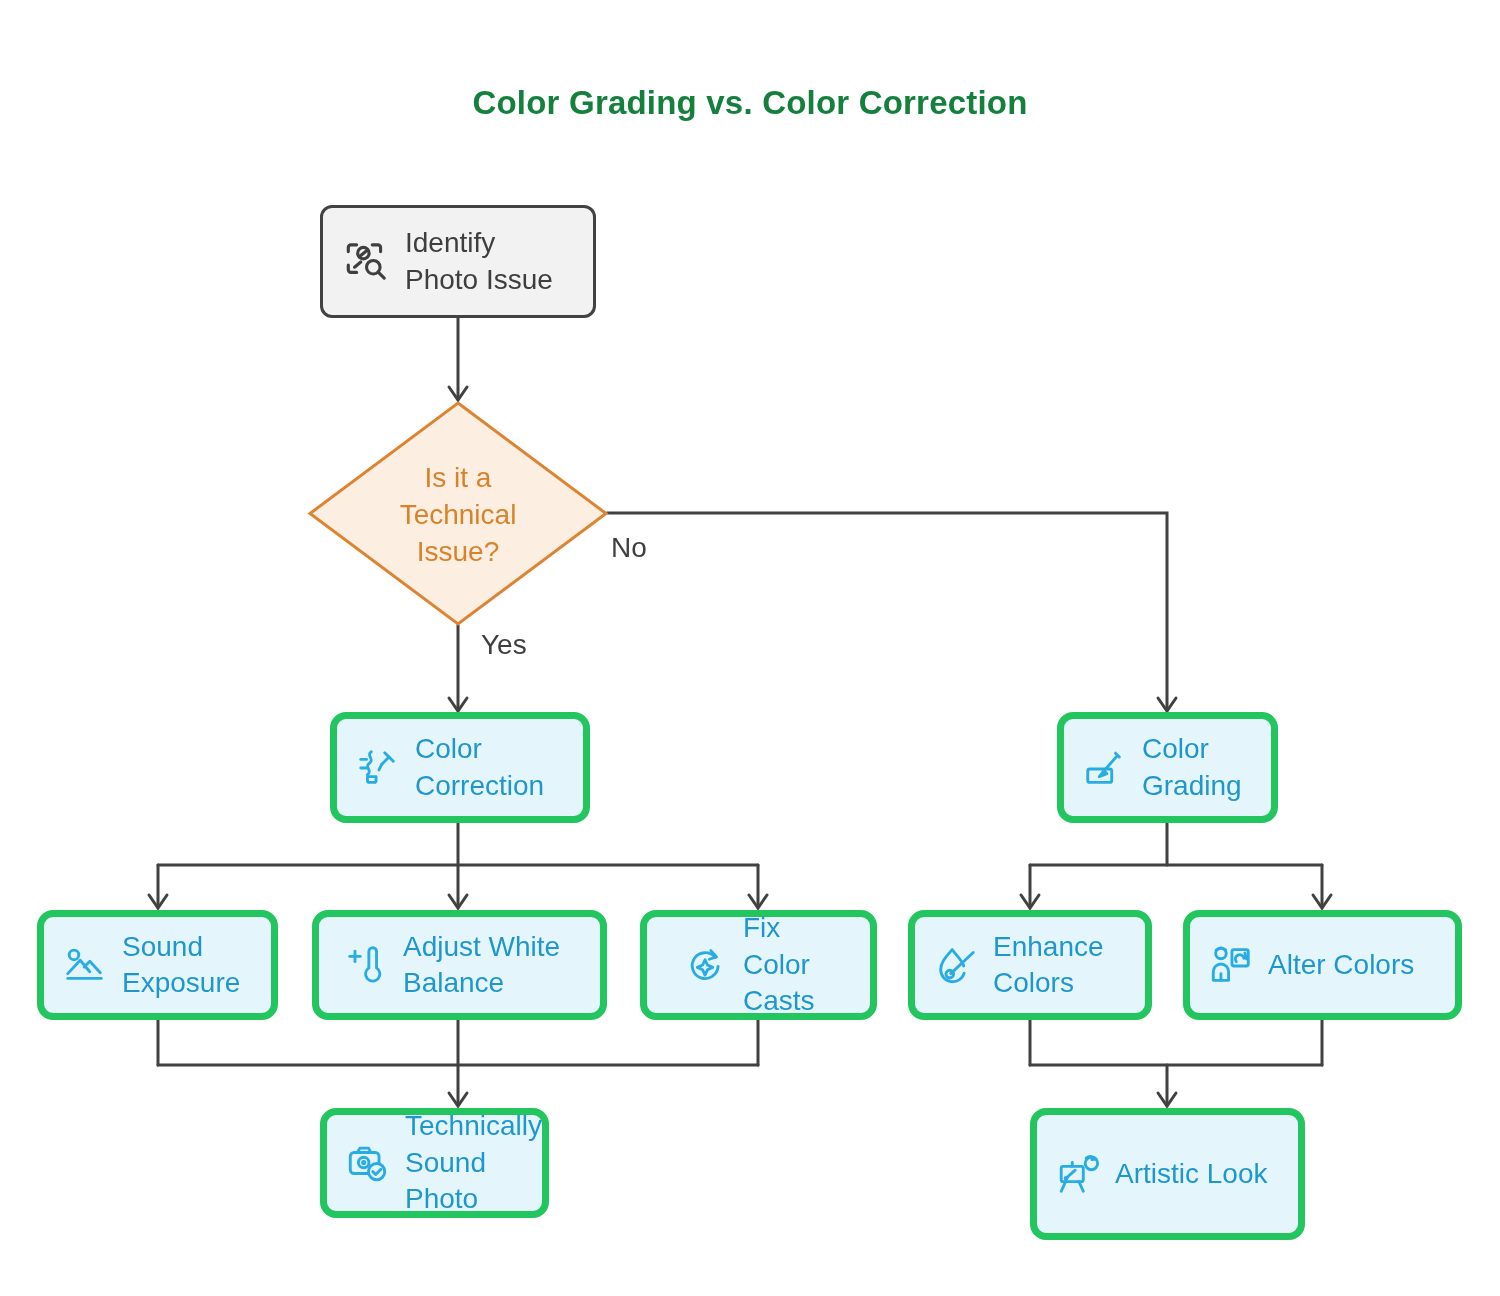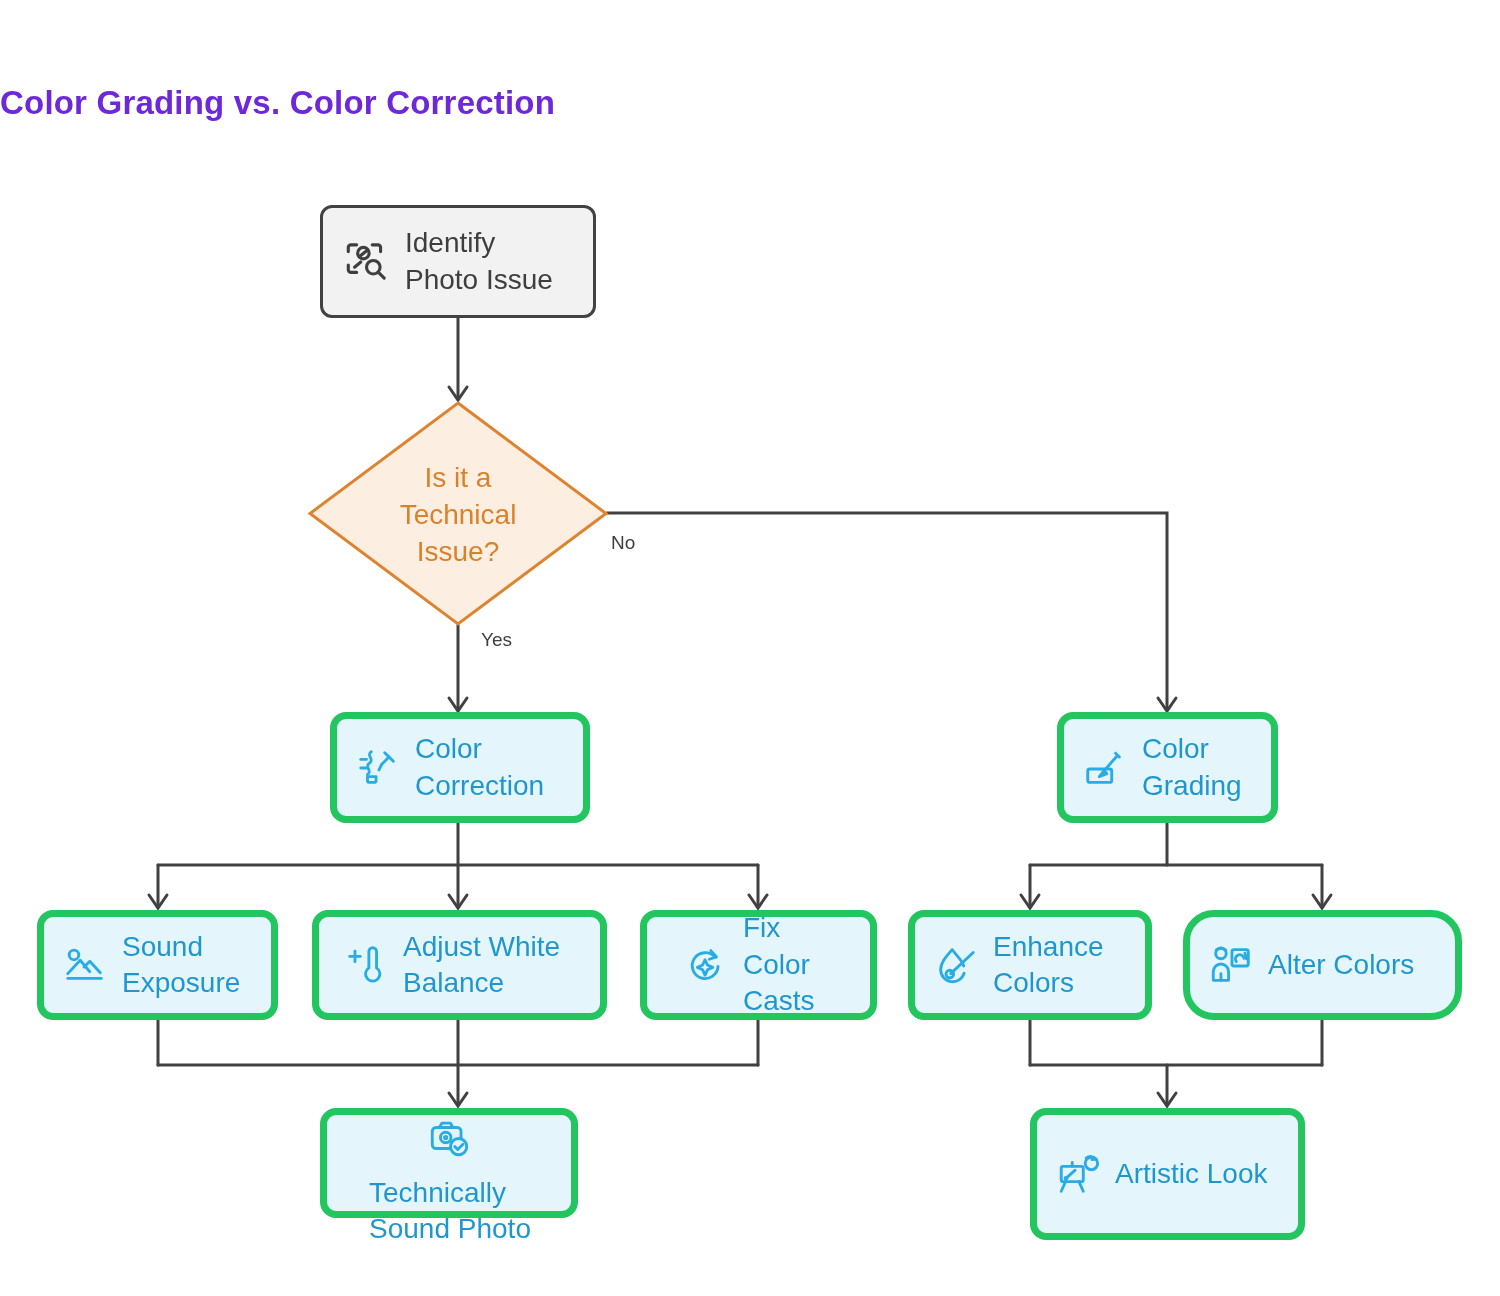--- a/index.html
+++ b/index.html
@@ -5,27 +5,27 @@
   html,body{margin:0;padding:0;background:#ffffff;}
   .canvas{
     position:relative;
     width:1500px;height:1296px;
     font-family:"Liberation Sans", sans-serif;
     background:#ffffff;
     overflow:hidden;
   }
   .title{
     position:absolute;left:0;top:84px;width:100%;
-    text-align:left;
-    font-size:33px;font-weight:600;color:#6d28d9;
+    text-align:center;
+    font-size:33px;font-weight:600;color:#15803d;
     letter-spacing:0.2px;
   }
   svg.connectors{position:absolute;left:0;top:0;}
   .edge-label{
-    position:absolute;font-size:19px;color:#3f3f3f;font-weight:400;
+    position:absolute;font-size:28px;color:#3f3f3f;font-weight:400;
   }
   .node{
     position:absolute;display:flex;align-items:center;
     box-sizing:border-box;
     gap:14px;padding:0 16px 0 18px;
     border-radius:16px;
     font-size:28px;font-weight:500;line-height:1.3;
   }
   .node .node-label{white-space:pre-line;}
   .node.blue{
@@ -42,22 +42,22 @@
     line-height:37px;white-space:pre-line;
   }
   
   #n-identify{left:320px;top:205px;width:276px;height:113px;}
   #n-color-correction{left:330px;top:712px;width:260px;height:111px;}
   #n-color-grading{left:1057px;top:712px;width:221px;height:111px;}
   #n-adjust-exposure{left:37px;top:910px;width:241px;height:110px;}
   #n-adjust-white-balance{left:312px;top:910px;width:295px;height:110px;padding-left:24px;}
   #n-fix-color-casts{left:640px;top:910px;width:237px;height:110px;padding-left:36px;}
   #n-enhance-colors{left:908px;top:910px;width:244px;height:110px;}
-  #n-alter-colors{left:1183px;top:910px;width:279px;height:110px;border-radius:31px;}
-  #n-technically-sound{left:320px;top:1108px;width:258px;height:110px;flex-direction:column;}
+  #n-alter-colors{left:1183px;top:910px;width:279px;height:110px;}
+  #n-technically-sound{left:320px;top:1108px;width:229px;height:110px;}
   #n-artistic-look{left:1030px;top:1108px;width:275px;height:132px;}
   #lbl-yes{left:481px;top:629px;}
   #lbl-no{left:611px;top:532px;}
 </style>
 </head>
 <body>
 
 <div class="canvas">
 
   <div class="title">Color Grading vs. Color Correction</div>

